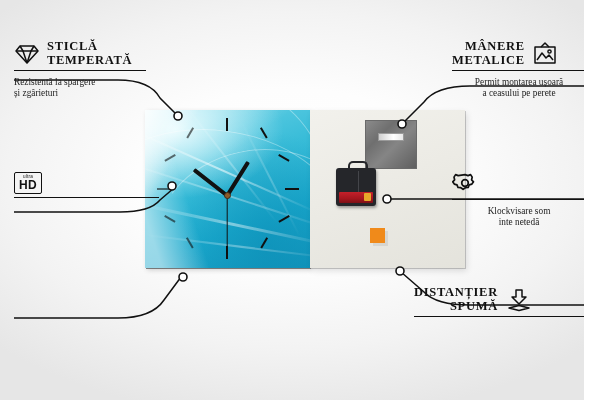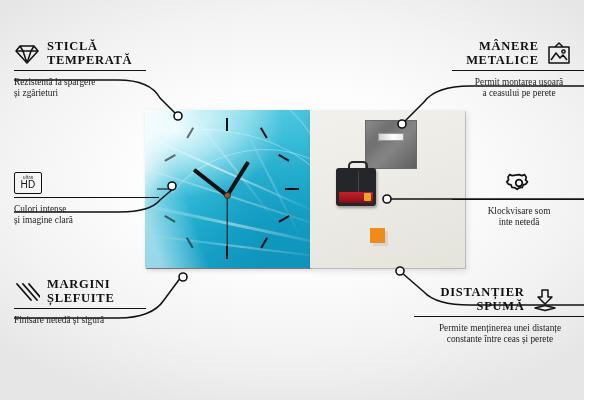--- a/index.html
+++ b/index.html
@@ -87,42 +87,42 @@
     position:absolute; width:5px; height:5px; border-radius:50%;
     background:#8a5a2a; border:1px solid #3a2a18;
   }
 
   
   #leaders { position:absolute; left:0; top:0; width:600px; height:400px; }
 
   
   .callout { position:absolute; }
   .callout .head { display:flex; align-items:center; gap:7px; }
-  .callout.right .head { justify-content:center; }
+  .callout.right .head { justify-content:flex-start; }
   .title {
     font-family: "Liberation Serif", serif;
     font-weight:700; font-size:12.5px; line-height:13.5px;
     letter-spacing:.7px; color:#111; white-space:pre-line;
   }
   .callout.right .title { text-align:right; }
   .rule { height:1px; background:#111; margin:3px 0 3px; }
   .sub {
     font-family: "Liberation Serif", serif;
     font-size:9.3px; line-height:11px; color:#222; white-space:pre-line;margin-top:6px;
   }
   .callout.right .sub { text-align:center; }
   .ico { flex:0 0 auto; display:block; }
 
   .hd-box {
     width:26px; height:20px; border:1.6px solid #111; border-radius:2px;
     display:flex; flex-direction:column; align-items:center; justify-content:center;
     font-family:"Liberation Sans", sans-serif; color:#111; line-height:1;
   }
   .hd-ultra { font-size:4.6px; letter-spacing:.2px; }
-  .hd-hd { font-size:10px; font-weight:400; letter-spacing:.3px; }
+  .hd-hd { font-size:12px; font-weight:700; letter-spacing:.3px; }
 </style>
 </head>
 <body>
 
 <div id="stage">
 
   <div id="product">
 
     <div class="clock-panel">
       <div class="feather" style="left:-20px;top:16px;width:210px;transform:rotate(24deg);opacity:.75;"></div>
@@ -207,39 +207,22 @@
   </div>
 
   <div class="callout left" style="left:14px; top:172px; width:145px;">
     <div class="head">
       <div class="hd-box ico">
         <span class="hd-ultra">ultra</span>
         <span class="hd-hd">HD</span>
       </div>
     </div>
     <div class="rule"></div>
-    <div class="sub">Culori intense
-și imagine clară</div>
-  </div>
-
-  <div class="callout left" style="left:14px; top:278px; width:132px;">
-    <div class="head">
-      <svg class="ico" width="26" height="22" viewBox="0 0 26 22">
-        <g stroke="#111" stroke-width="1.8" stroke-linecap="round">
-          <line x1="3" y1="3" x2="17" y2="19"></line>
-          <line x1="9" y1="3" x2="23" y2="19"></line>
-          <line x1="15" y1="3" x2="26" y2="16"></line>
-        </g>
-      </svg>
-      <div class="title">MARGINI
-ȘLEFUITE</div>
-    </div>
-    <div class="rule"></div>
-    <div class="sub">Finisare netedă și sigură</div>
-  </div>
+  </div>
+
 
   <div class="callout right" style="left:452px; top:40px; width:134px;">
     <div class="head">
       <div class="title">MÂNERE
 METALICE</div>
       <svg class="ico" width="26" height="24" viewBox="0 0 26 24">
         <g fill="none" stroke="#111" stroke-width="1.5" stroke-linejoin="round">
           <path d="M9,5 L13,1 L17,5"></path>
           <rect x="3" y="5" width="20" height="16"></rect>
           <path d="M5,18 L10,11 L14,16 L17,13 L21,18"></path>
@@ -272,17 +255,15 @@
       <div class="title">DISTANȚIER
 SPUMĂ</div>
       <svg class="ico" width="28" height="24" viewBox="0 0 28 24">
         <g fill="none" stroke="#111" stroke-width="1.5" stroke-linejoin="round">
           <path d="M11,2 h6 v7 h4 l-7,7 -7,-7 h4 Z"></path>
           <path d="M14,17.5 L24,20 L14,22.5 L4,20 Z"></path>
         </g>
       </svg>
     </div>
     <div class="rule"></div>
-    <div class="sub">Permite menținerea unei distanțe
-constante între ceas și perete</div>
   </div>
 
 </div>
 
 </body></html>

